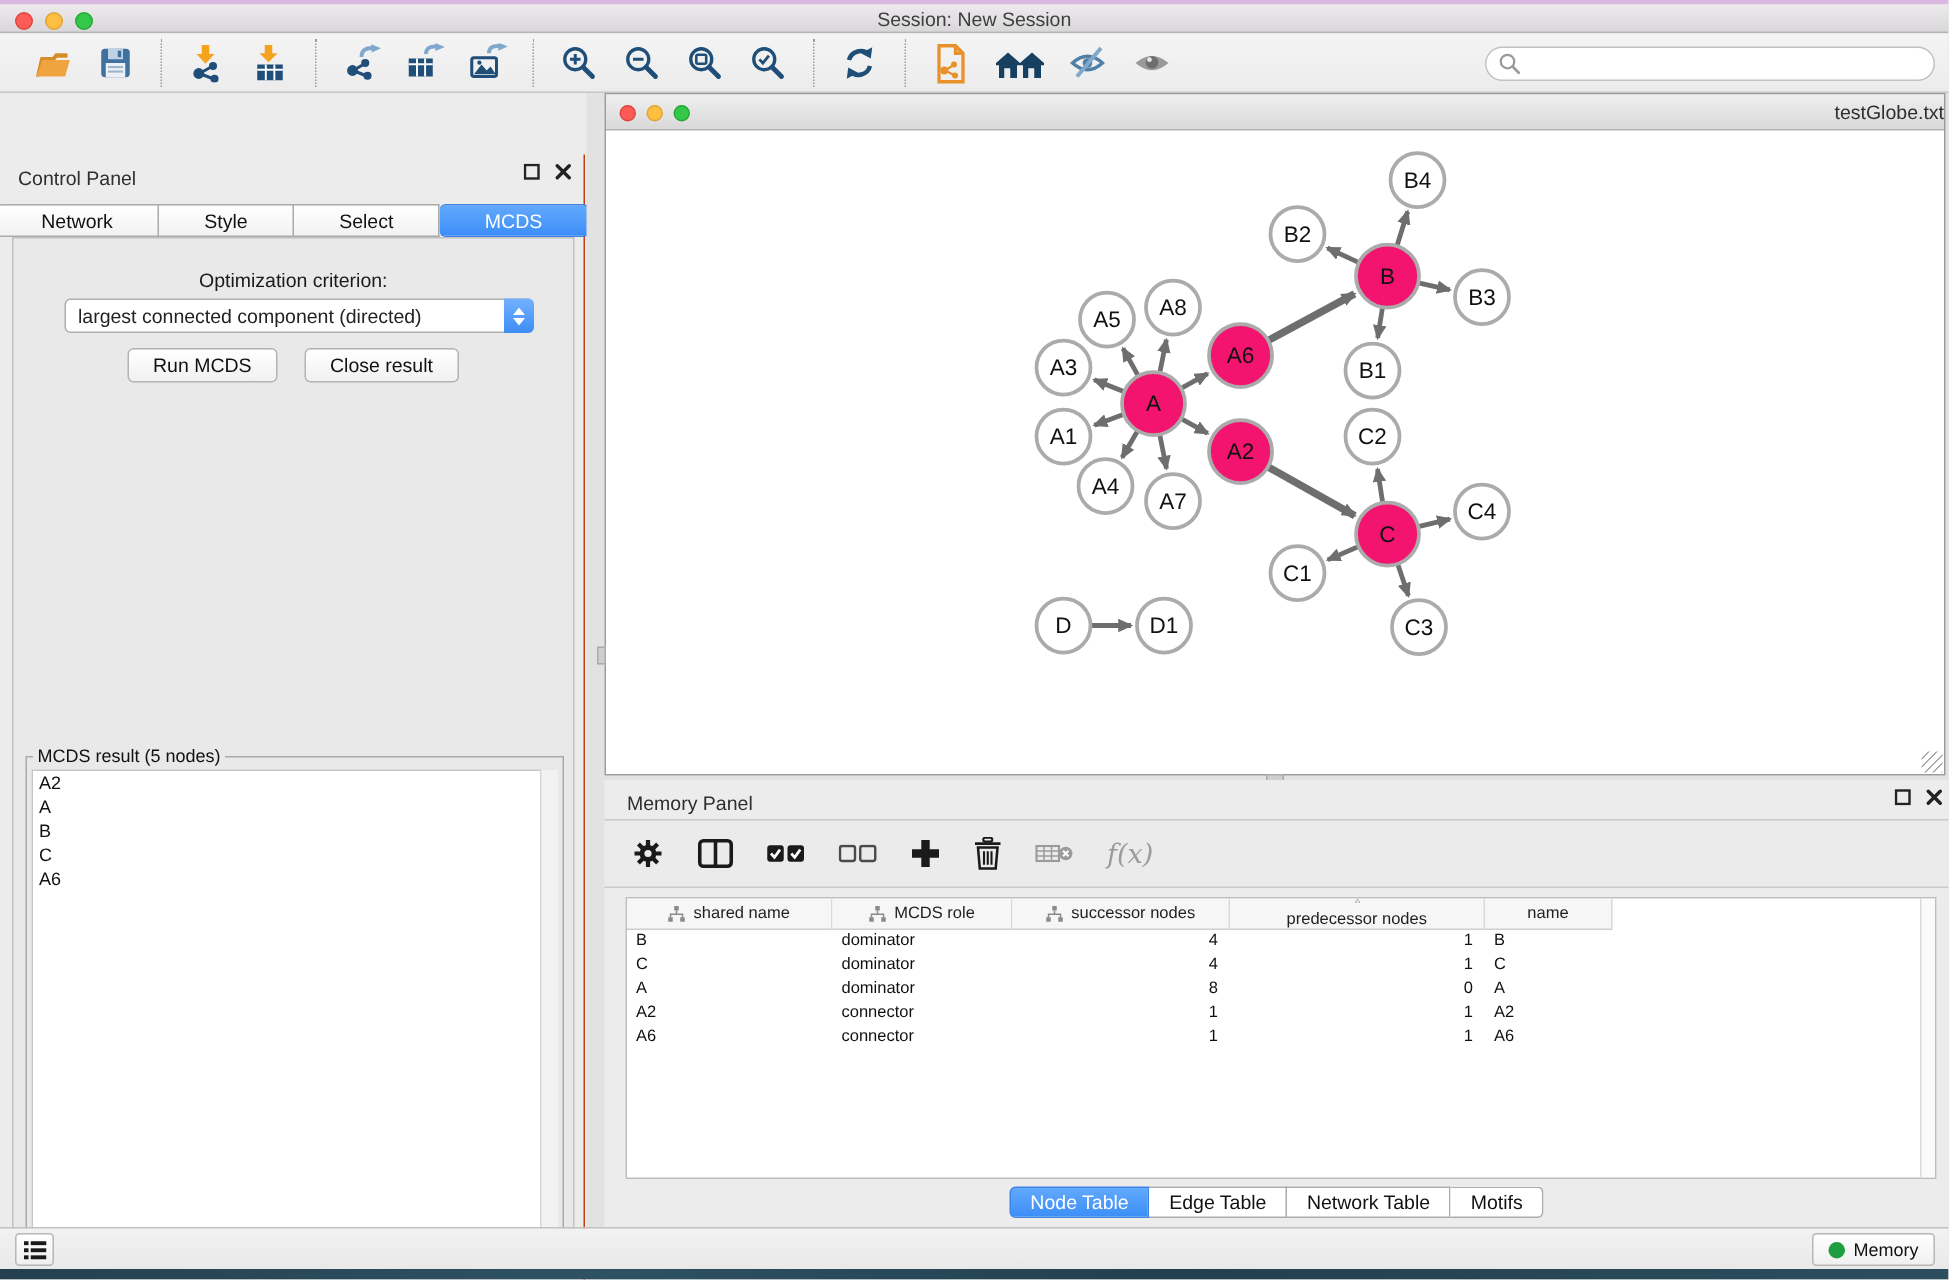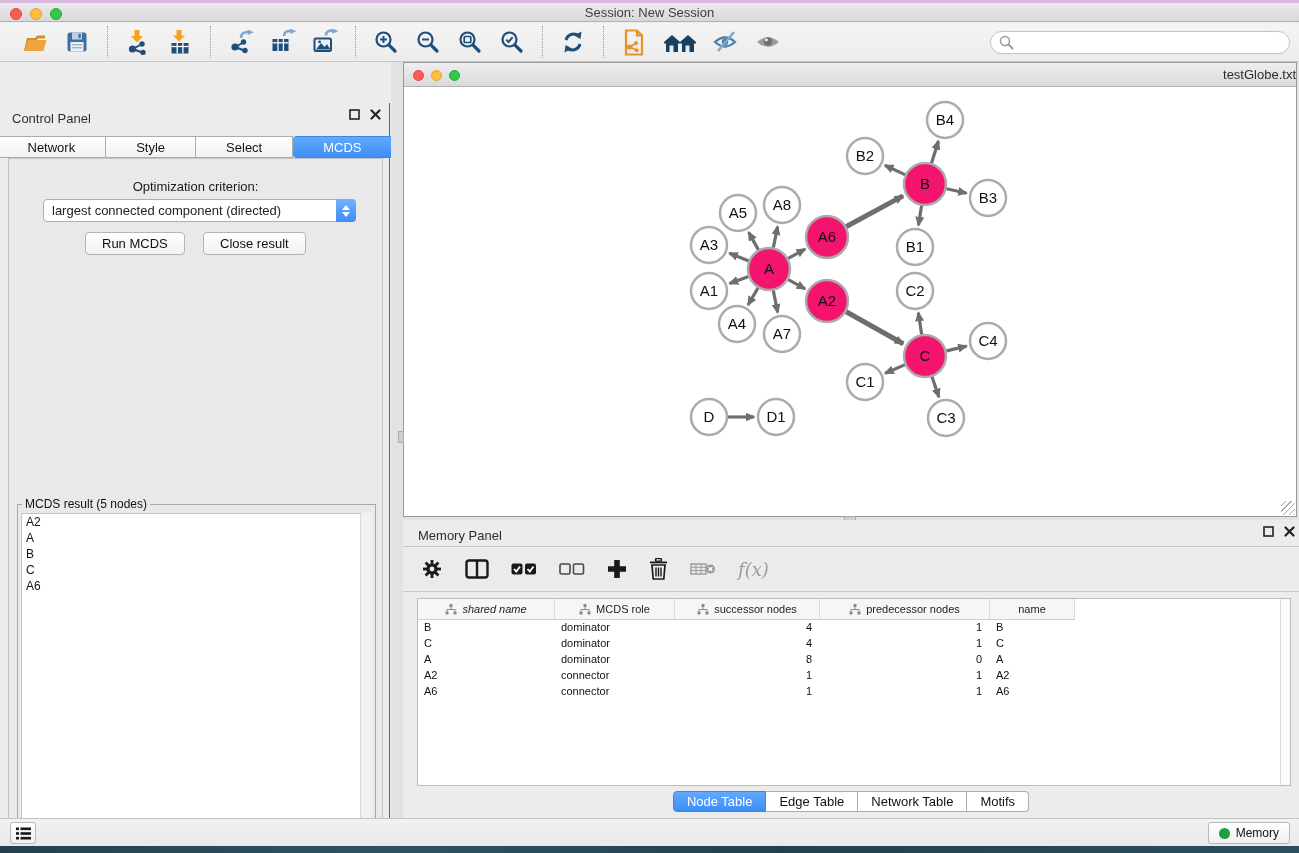--- a/index.html
+++ b/index.html
@@ -526,21 +526,21 @@
                 <line x1="18.7" y1="6.2" x2="22.3" y2="9.8"></line>
                 <line x1="22.3" y1="6.2" x2="18.7" y2="9.8"></line>
               </g>
           </svg>
         </button>
         <span id="fx-label">f(x)</span>
       </div>
 
       <div id="node-table">
         <div id="nt-header">
-            <div class="nt-hcell" style="width: 137px; font-style: italic;">
+            <div class="nt-hcell" style="width: 137px;">
               <svg width="12" height="11" viewBox="0 0 12 11">
                 <g fill="#8A8A8A">
                   <rect x="4.5" y="0" width="3" height="3"></rect>
                   <rect x="0.5" y="7.5" width="3" height="3"></rect>
                   <rect x="8.5" y="7.5" width="3" height="3"></rect>
                 </g>
                 <g stroke="#8A8A8A" stroke-width="1" fill="none">
                   <path d="M6 3 v2.5 M2 7.5 v-2 h8 v2"></path>
                 </g>
               </svg>
@@ -565,21 +565,21 @@
                   <rect x="4.5" y="0" width="3" height="3"></rect>
                   <rect x="0.5" y="7.5" width="3" height="3"></rect>
                   <rect x="8.5" y="7.5" width="3" height="3"></rect>
                 </g>
                 <g stroke="#8A8A8A" stroke-width="1" fill="none">
                   <path d="M6 3 v2.5 M2 7.5 v-2 h8 v2"></path>
                 </g>
               </svg>
               <span>successor nodes</span>
             </div>
-            <div class="nt-hcell" style="width: 170px;">
+            <div class="nt-hcell" style="width: 170px; flex-direction: column;">
               <svg width="12" height="11" viewBox="0 0 12 11">
                 <g fill="#8A8A8A">
                   <rect x="4.5" y="0" width="3" height="3"></rect>
                   <rect x="0.5" y="7.5" width="3" height="3"></rect>
                   <rect x="8.5" y="7.5" width="3" height="3"></rect>
                 </g>
                 <g stroke="#8A8A8A" stroke-width="1" fill="none">
                   <path d="M6 3 v2.5 M2 7.5 v-2 h8 v2"></path>
                 </g>
               </svg>

